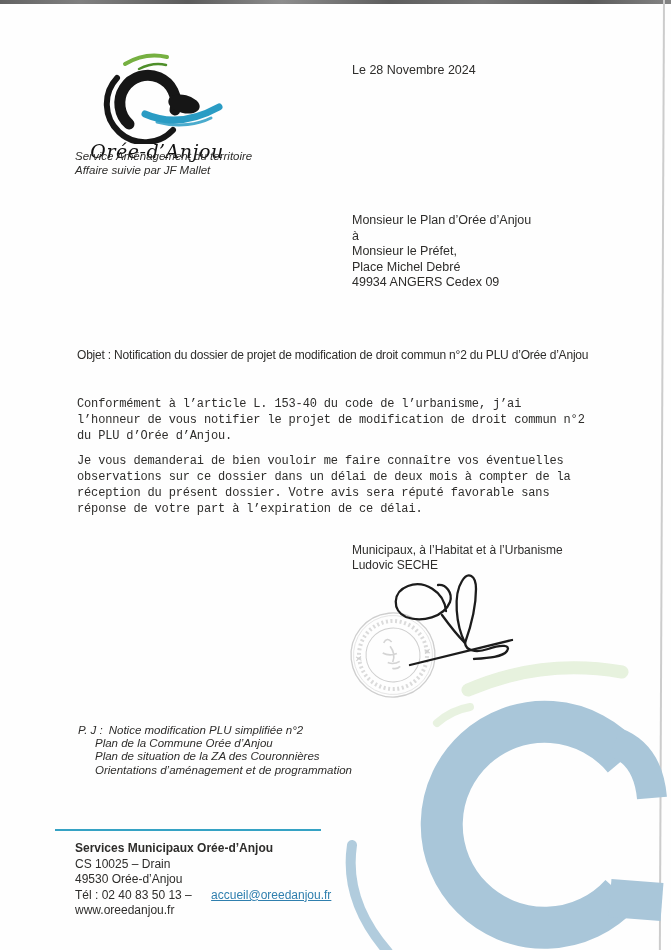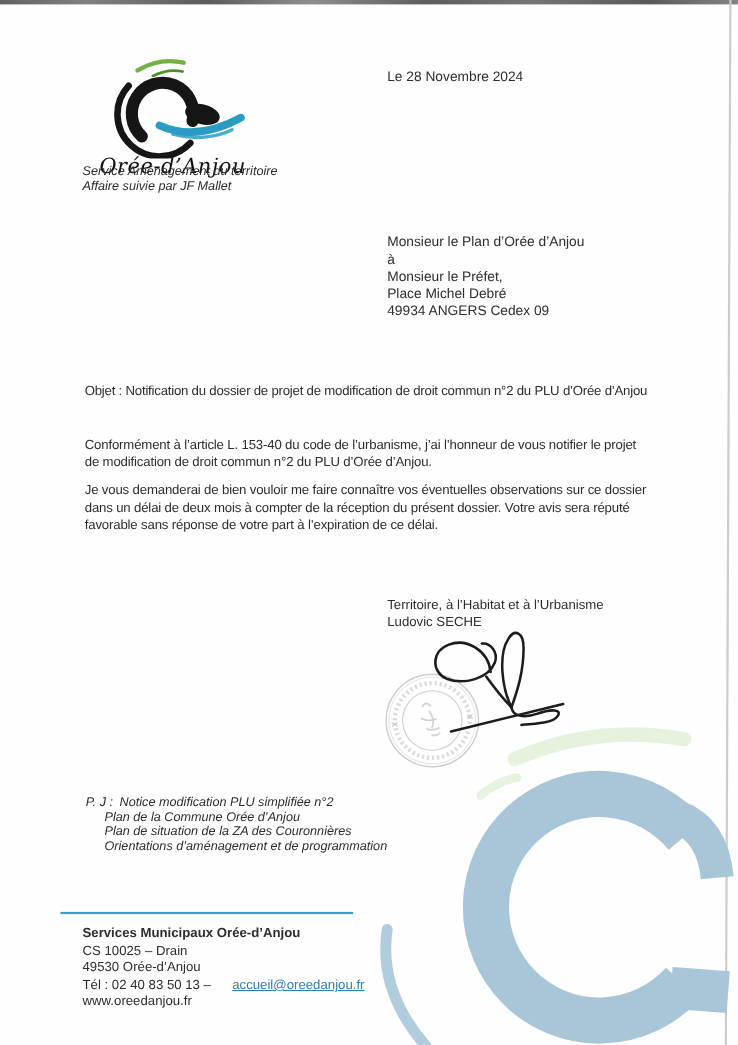--- a/index.html
+++ b/index.html
@@ -21,21 +21,21 @@
   .logo-text{
     margin-top:-4px;text-align:center;font-family:"DejaVu Serif",serif;font-style:italic;
     font-size:19px;letter-spacing:.5px;color:#111;
   }
   .service-block{position:absolute;left:75px;top:150px;font-style:italic;font-size:11.5px;line-height:13.5px;}
   .date{position:absolute;left:352px;top:63px;font-size:12.5px;}
   .recipient{position:absolute;left:352px;top:213px;font-size:12.5px;line-height:15.6px;}
   .bold{font-weight:bold;}
   .subject{position:absolute;left:77px;top:348px;font-size:12px;white-space:nowrap;letter-spacing:-.2px;}
   .subject .u{}
-  .body-text{position:absolute;left:77px;top:396px;width:514px;font-size:12px;line-height:16px;letter-spacing:-.15px;}
+  .body-text{position:absolute;left:77px;top:396px;width:514px;font-size:12px;line-height:16px;letter-spacing:-.15px;font-family:Liberation Mono, monospace;}
   .body-text p{margin:0 0 9px 0;}
   .sig-title{position:absolute;left:352px;top:543px;font-size:12px;line-height:15px;}
   .signature-svg{position:absolute;left:386px;top:571px;z-index:3;}
   .stamp-svg{position:absolute;left:347px;top:608px;z-index:2;transform:rotate(-6deg);}
   .pj{position:absolute;left:78px;top:724px;font-style:italic;font-size:11.5px;line-height:13.2px;}
   .pj .indent{margin-left:17px;}
   .pj-label{margin-right:6px;}
   .footer-rule{position:absolute;left:55px;top:829px;width:266px;height:2px;background:var(--accent-blue,#35a2c4);}
   .footer{position:absolute;left:75px;top:841px;font-size:12px;line-height:15.6px;z-index:1;}
   .link{color:var(--link-blue,#2f7fae);text-decoration:underline;cursor:pointer;margin-left:16px;}
@@ -90,21 +90,21 @@
   <div class="subject">
     <span class="u">Objet :</span><span> Notification du dossier de projet de modification de droit commun n°2 du PLU d’Orée d’Anjou</span>
   </div>
 
   <div class="body-text">
     <p>Conformément à l’article L. 153-40 du code de l’urbanisme, j’ai l’honneur de vous notifier le projet de modification de droit commun n°2 du PLU d’Orée d’Anjou.</p>
     <p>Je vous demanderai de bien vouloir me faire connaître vos éventuelles observations sur ce dossier dans un délai de deux mois à compter de la réception du présent dossier. Votre avis sera réputé favorable sans réponse de votre part à l’expiration de ce délai.</p>
   </div>
 
   <div class="sig-title">
-    <div>Territoire, à l’Habitat et à l’Urbanisme</div>
+    <div>Municipaux, à l’Habitat et à l’Urbanisme</div>
     <div>Ludovic SECHE</div>
   </div>
 
   <svg class="signature-svg" width="145" height="100" viewBox="0 0 145 100">
     <g fill="none" stroke="#1c1c1c" stroke-width="2.3" stroke-linecap="round">
       <path d="M60 40 C 58 20 38 9 22 15 C 6 21 6 40 20 46 C 36 52 58 46 64 31 C 67 22 60 13 52 14"></path>
       <path d="M56 44 C 64 55 72 65 79 72"></path>
       <path d="M79 72 C 70 54 67 24 76 10 C 82 0 90 4 90 18 C 90 40 84 58 79 72"></path>
       <path d="M79 72 C 80 80 90 82 102 78 C 116 73 125 74 121 80 C 117 86 102 87 88 88"></path>
       <path d="M24 94 L 126 69"></path>

